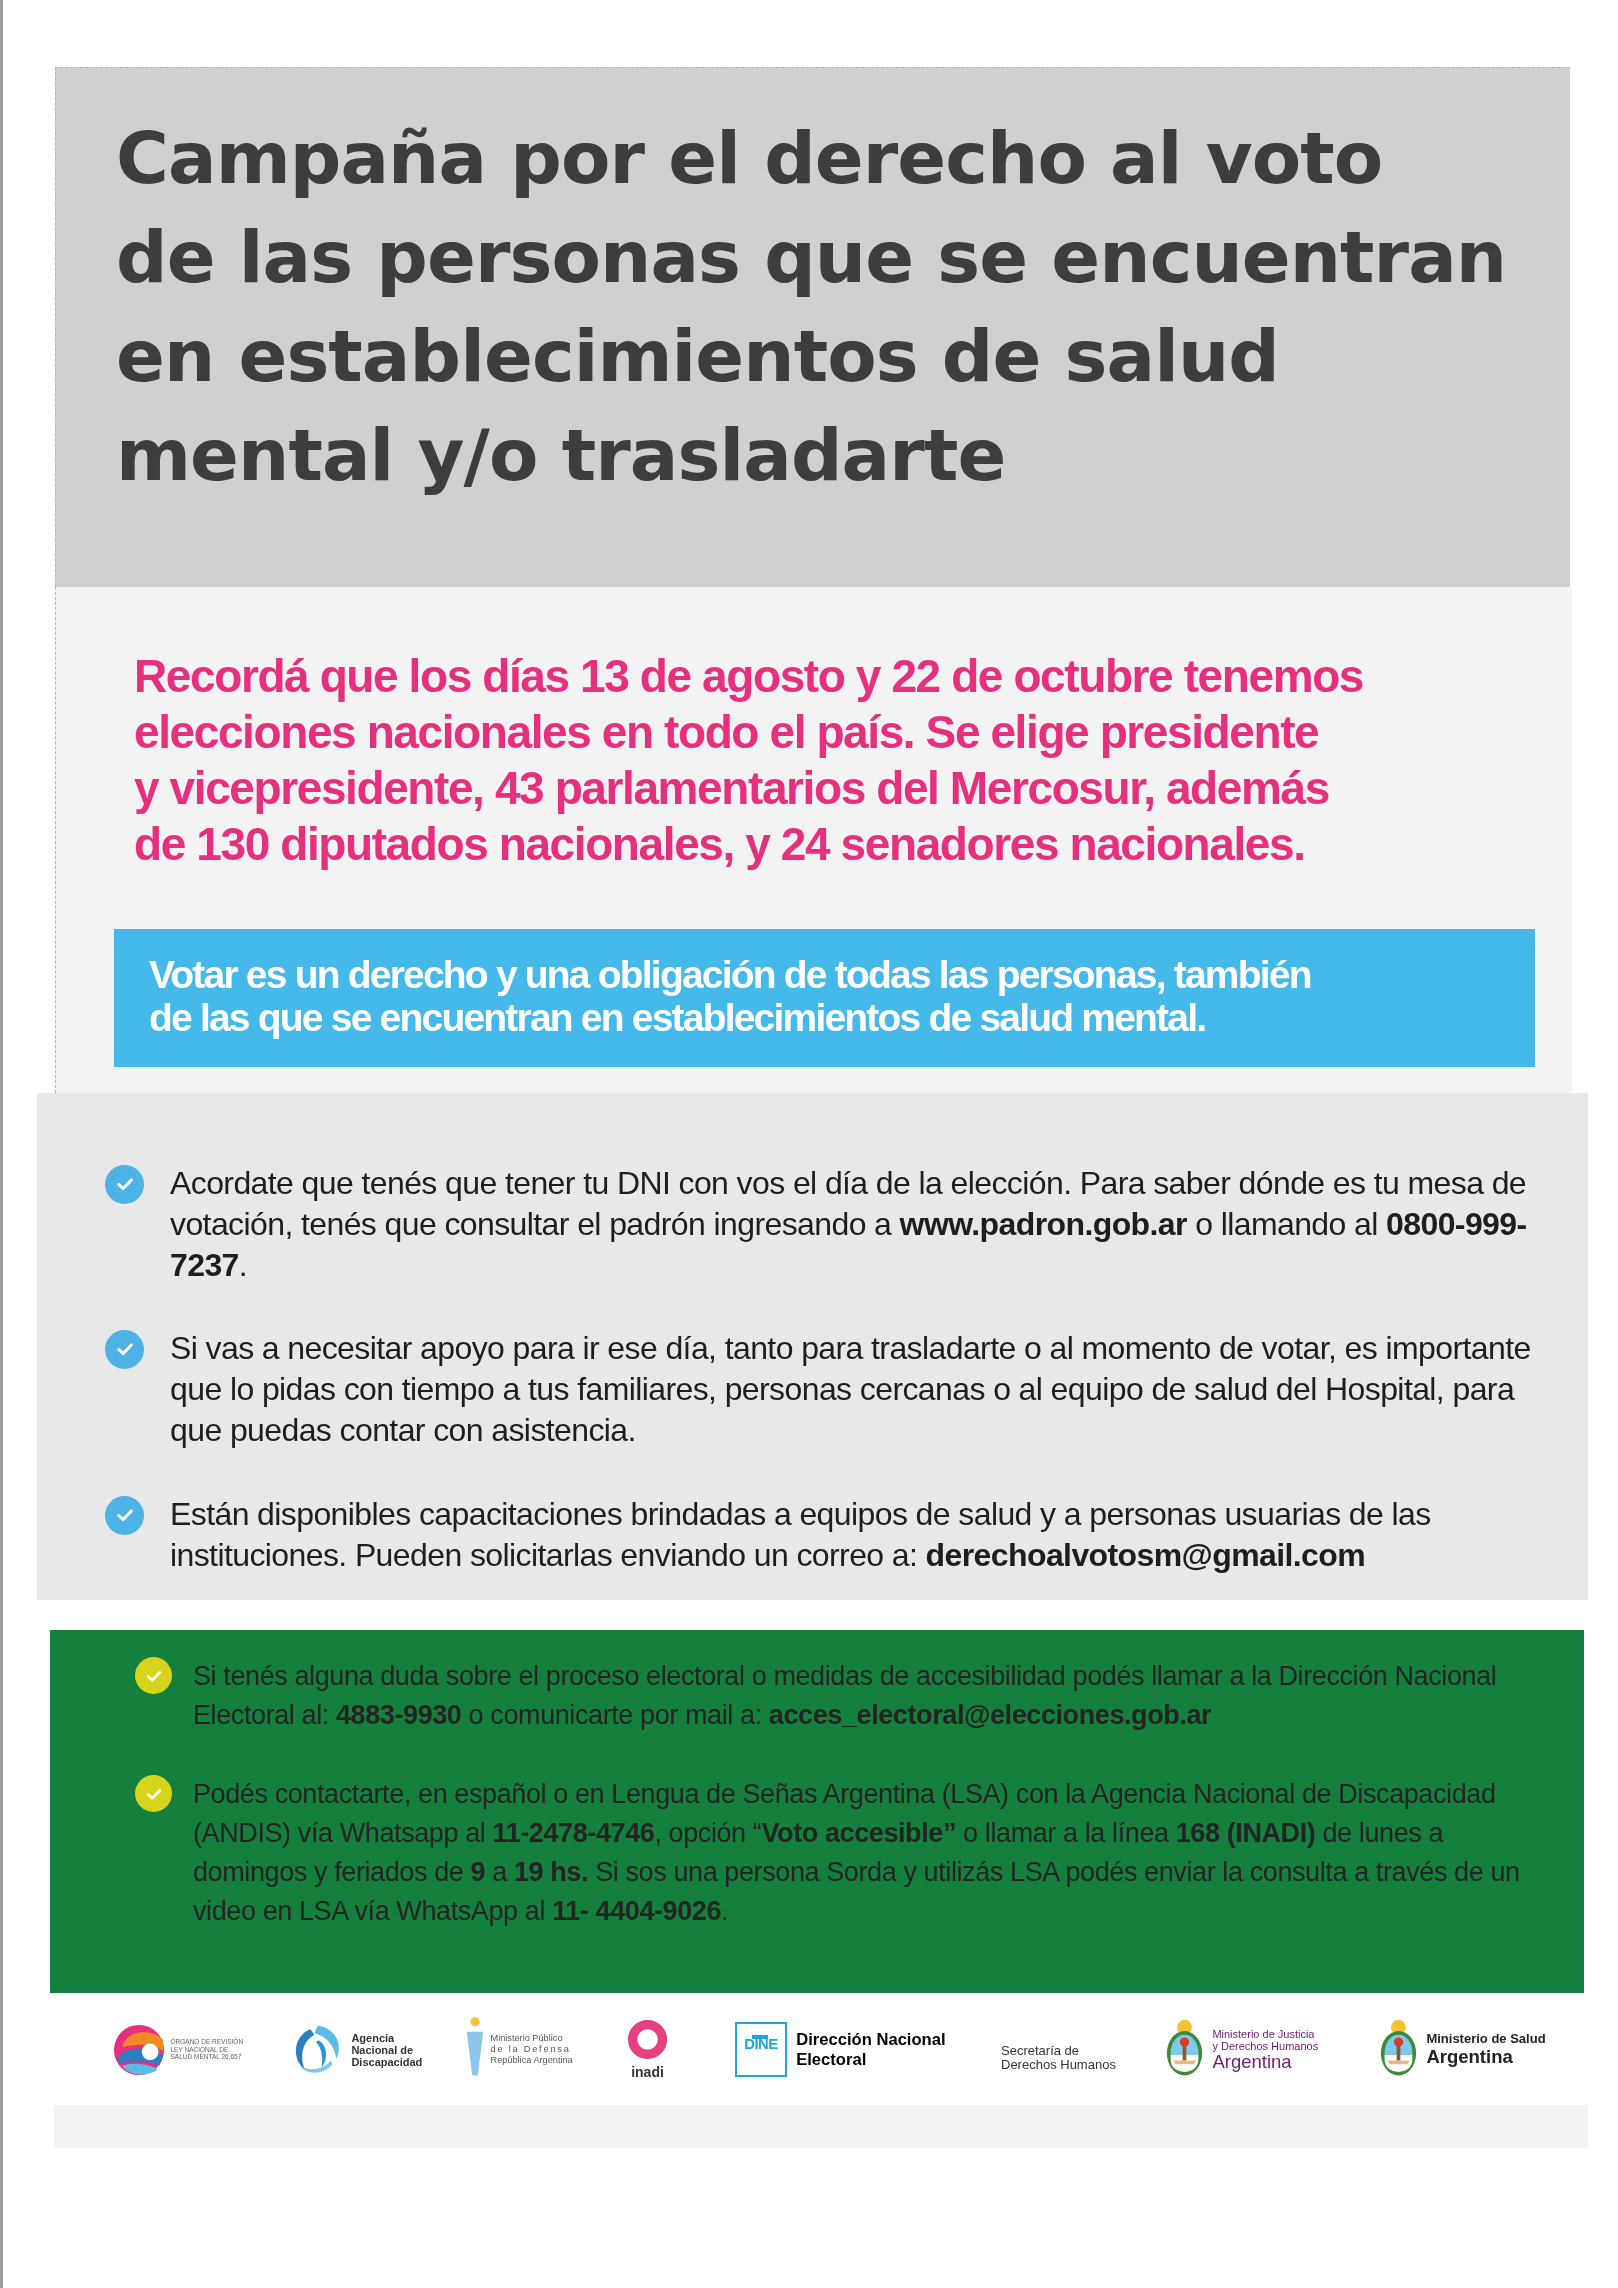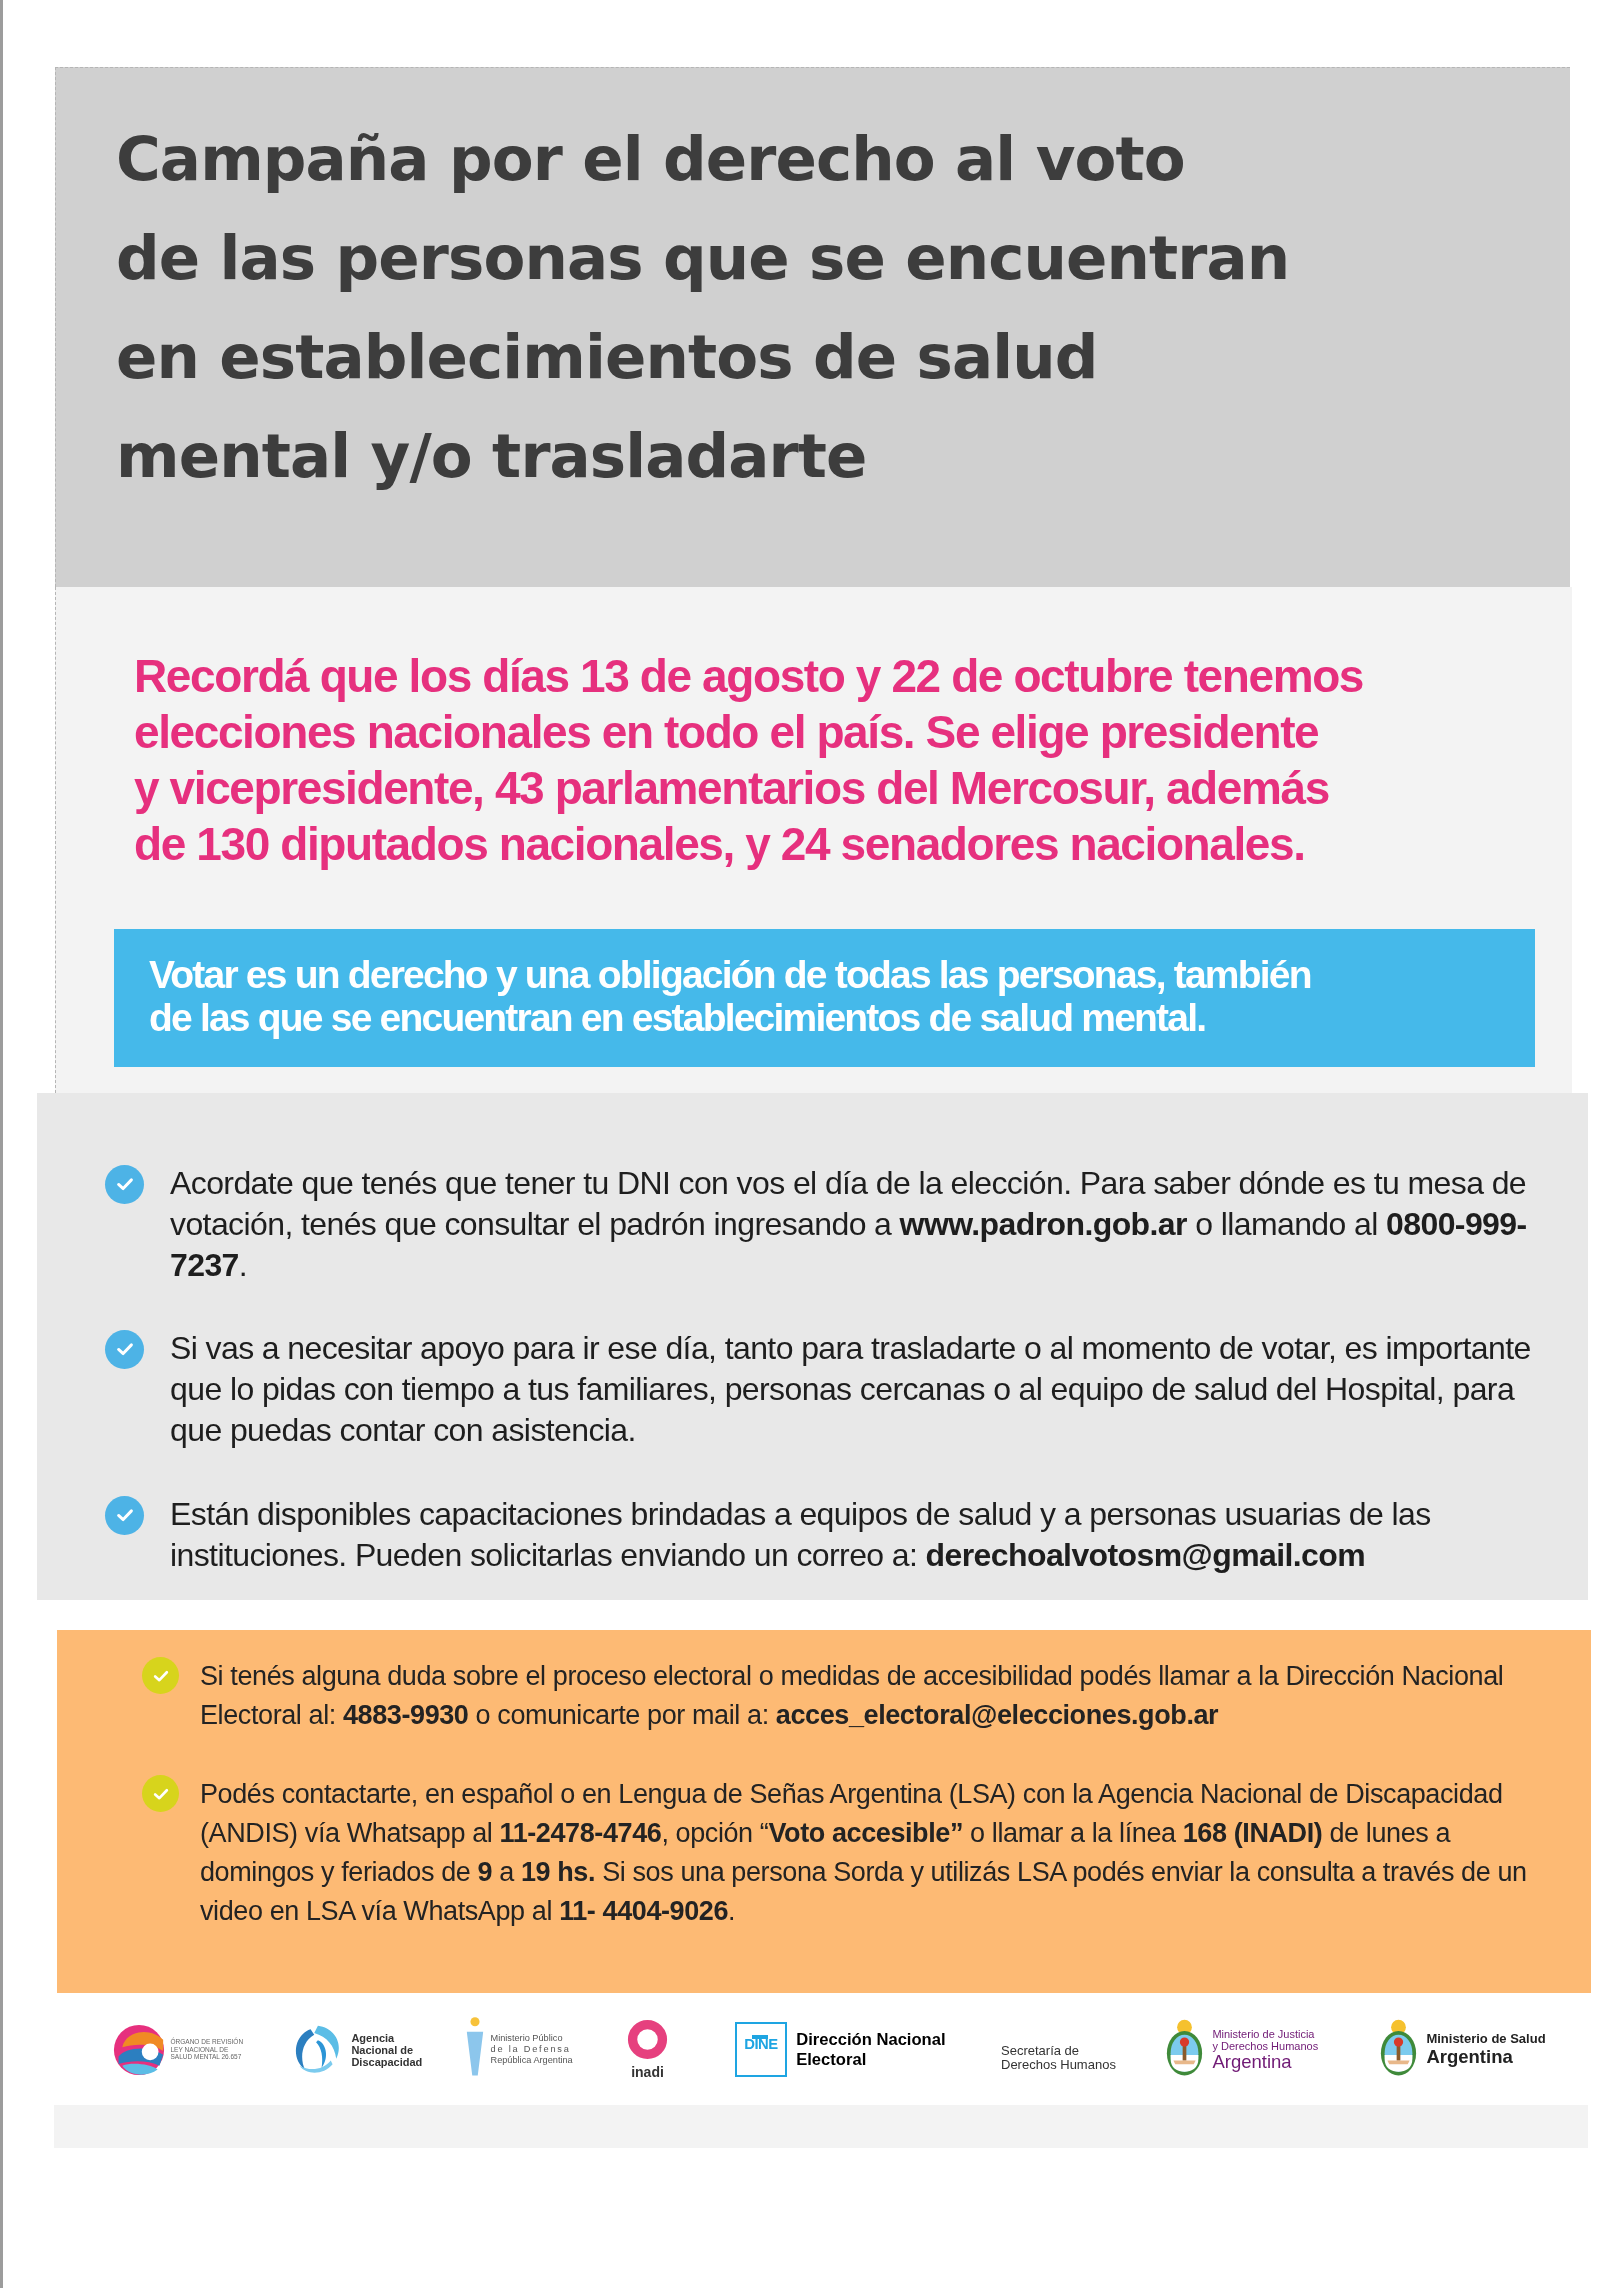--- a/index.html
+++ b/index.html
@@ -13,21 +13,21 @@
   
   .header-panel {
     position: absolute; left: 55px; top: 67px; width: 1515px; height: 520px;
     background: #d0d0d0;
     border-top: 1.8px dashed #b5b5b5; border-left: 1.8px dashed #b5b5b5;
     box-sizing: border-box;
   }
   .title {
     position: absolute; left: 60px; top: 41px; width: 1440px;
     margin: 0; font-family: "DejaVu Sans", sans-serif; font-weight: bold;
-    font-size: 61px; line-height: 99px; color: #3d3d3d; letter-spacing: -0.9px;
+    font-size: 72px; line-height: 99px; color: #3d3d3d; letter-spacing: -0.9px;
   }
   .title span { display: block; white-space: nowrap; }
 
   
   .notice-panel {
     position: absolute; left: 55px; top: 587px; width: 1517px; height: 506px;
     background: #f3f3f3;
     border-left: 1.8px dashed #b5b5b5; box-sizing: border-box;
   }
   .pink-text {
@@ -61,22 +61,22 @@
   .check svg { width: 22px; height: 22px; }
   .check.blue { background: #4db3e6; }
   .bullet-text {
     margin-left: 26px; font-family: "Liberation Sans", sans-serif;
     font-size: 32px; line-height: 41px; color: #1e1e1e; letter-spacing: -0.6px;
   }
   .bullet-text b { font-weight: bold; }
 
   
   .info-panel {
-    position: absolute; left: 57px; top: 1630px; width: 1534px; height: 363px;
-    background: #fdba74;
+    position: absolute; left: 50px; top: 1630px; width: 1534px; height: 363px;
+    background: #15803d;
   }
   .info {
     position: absolute; left: 85px; width: 1421px; display: flex; align-items: flex-start;
   }
   .check.yellow { background: #d7d41c; width: 37px; height: 37px; margin-top: 0; }
   .check.yellow svg { width: 20px; height: 20px; }
   .info-text {
     margin-left: 21px; font-family: "Liberation Sans", sans-serif;
     font-size: 27px; line-height: 39px; color: #232323; letter-spacing: -0.4px;
   }

